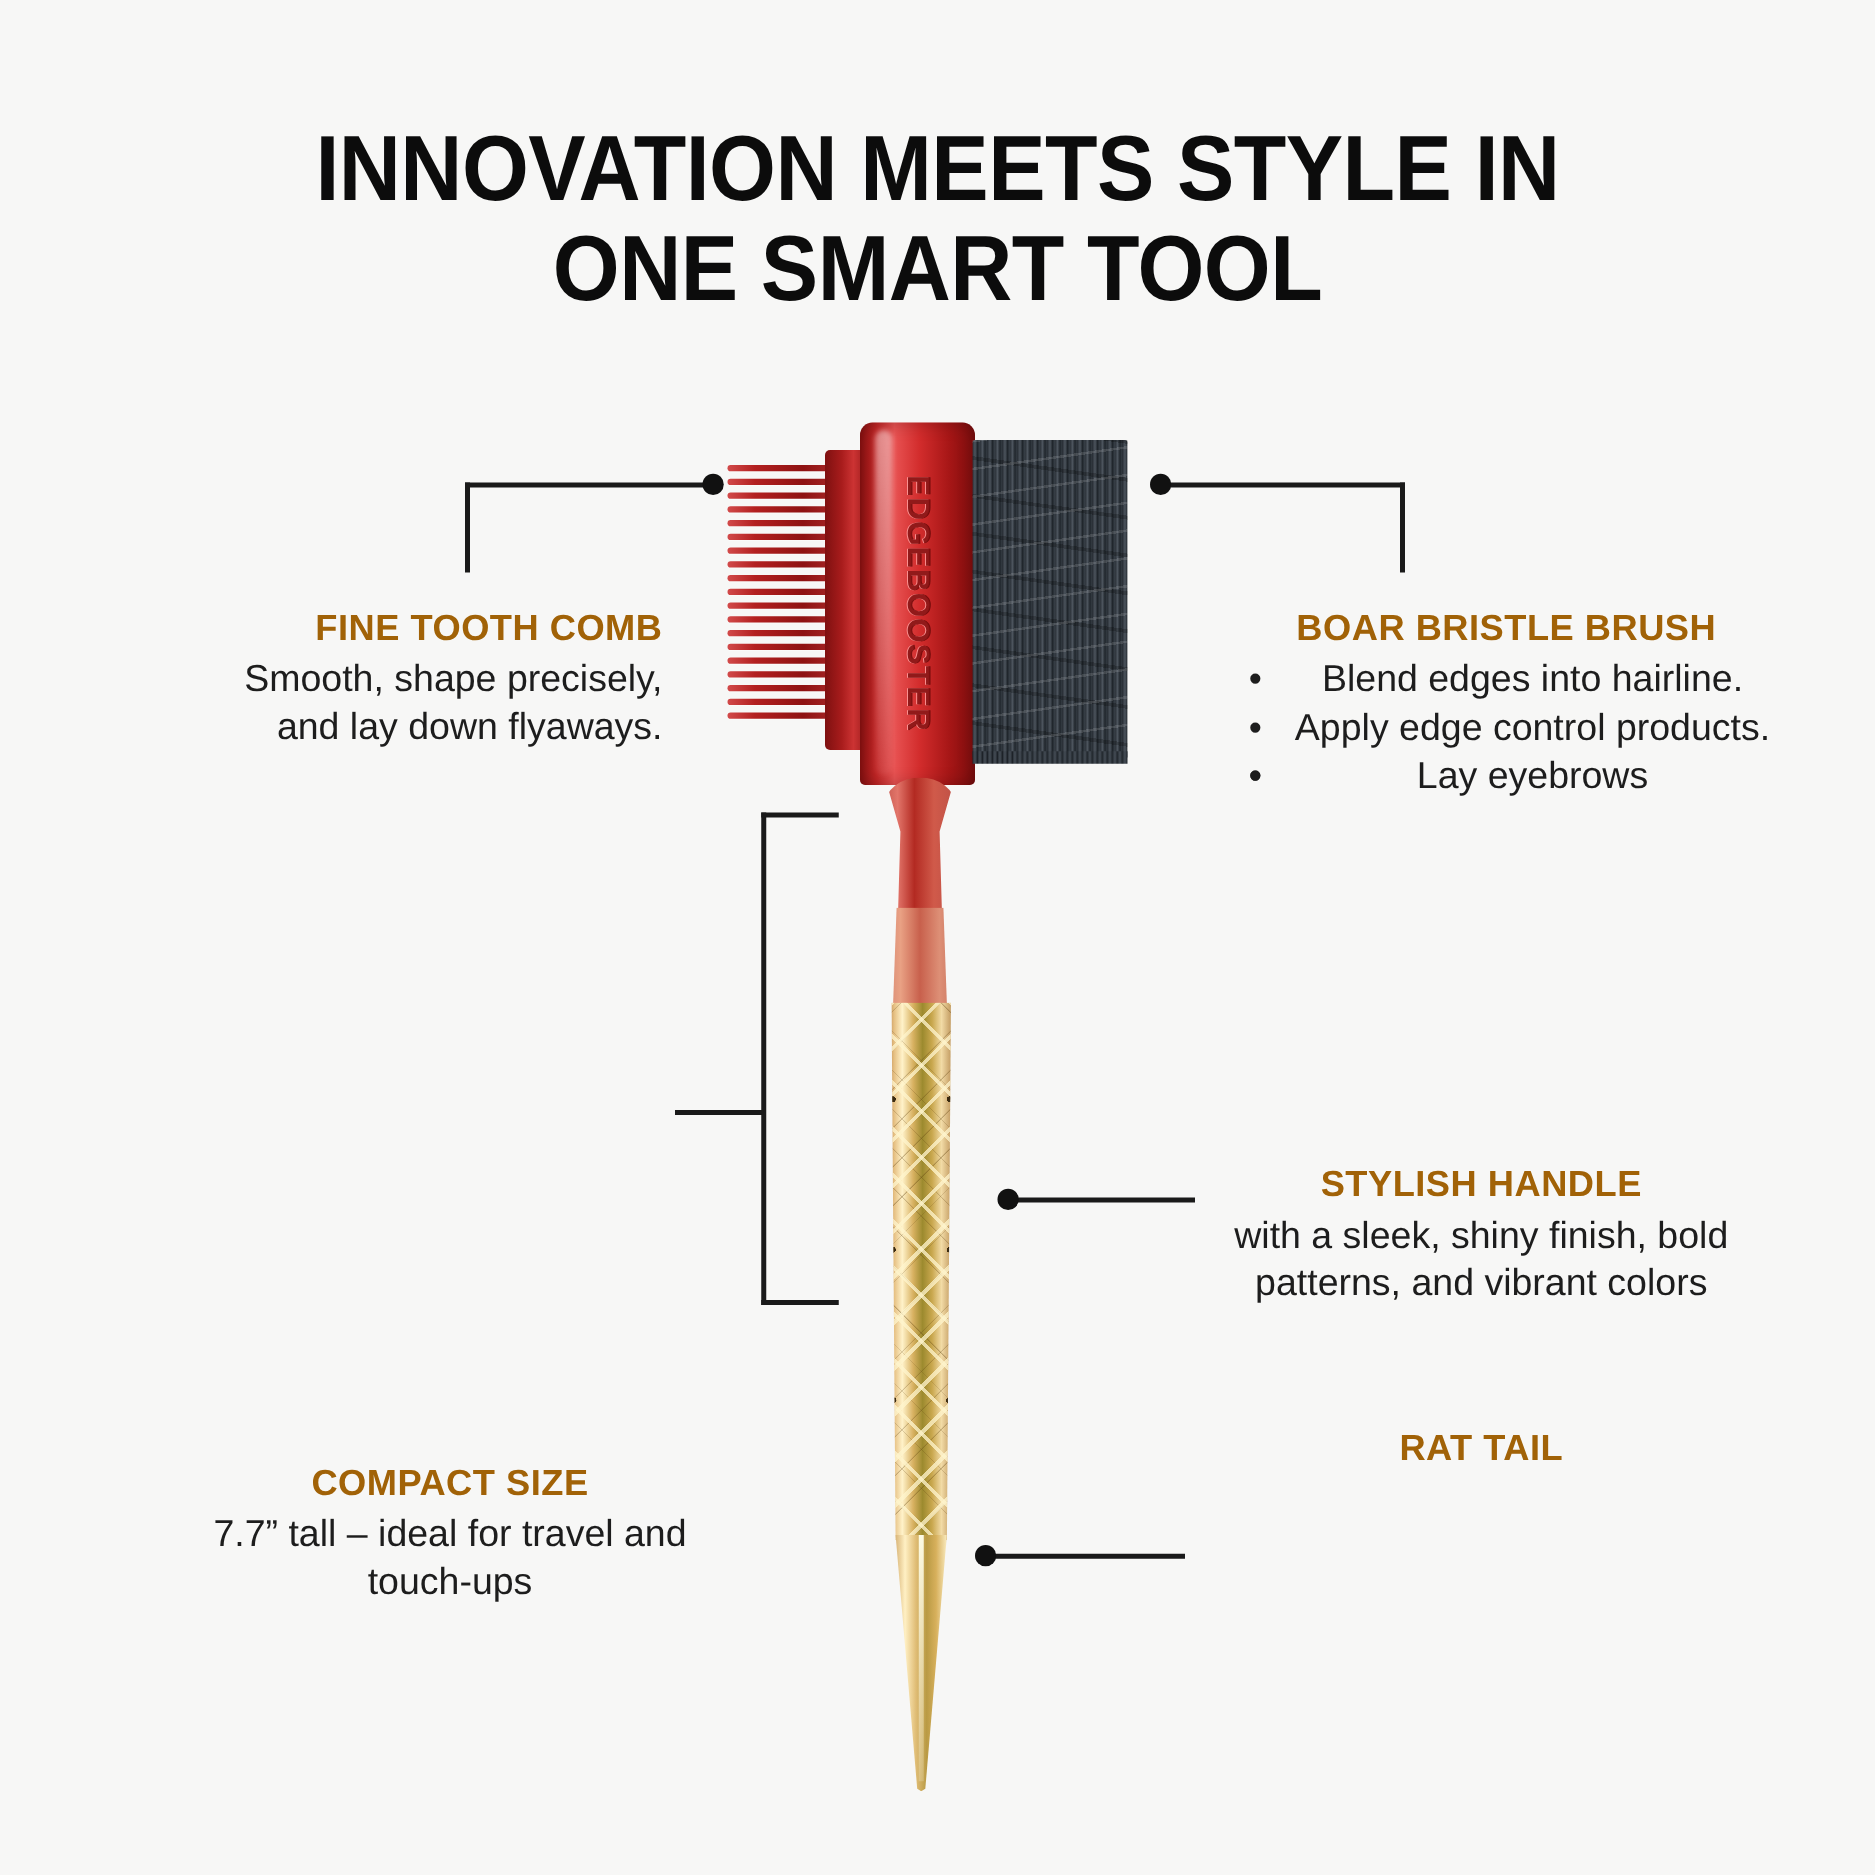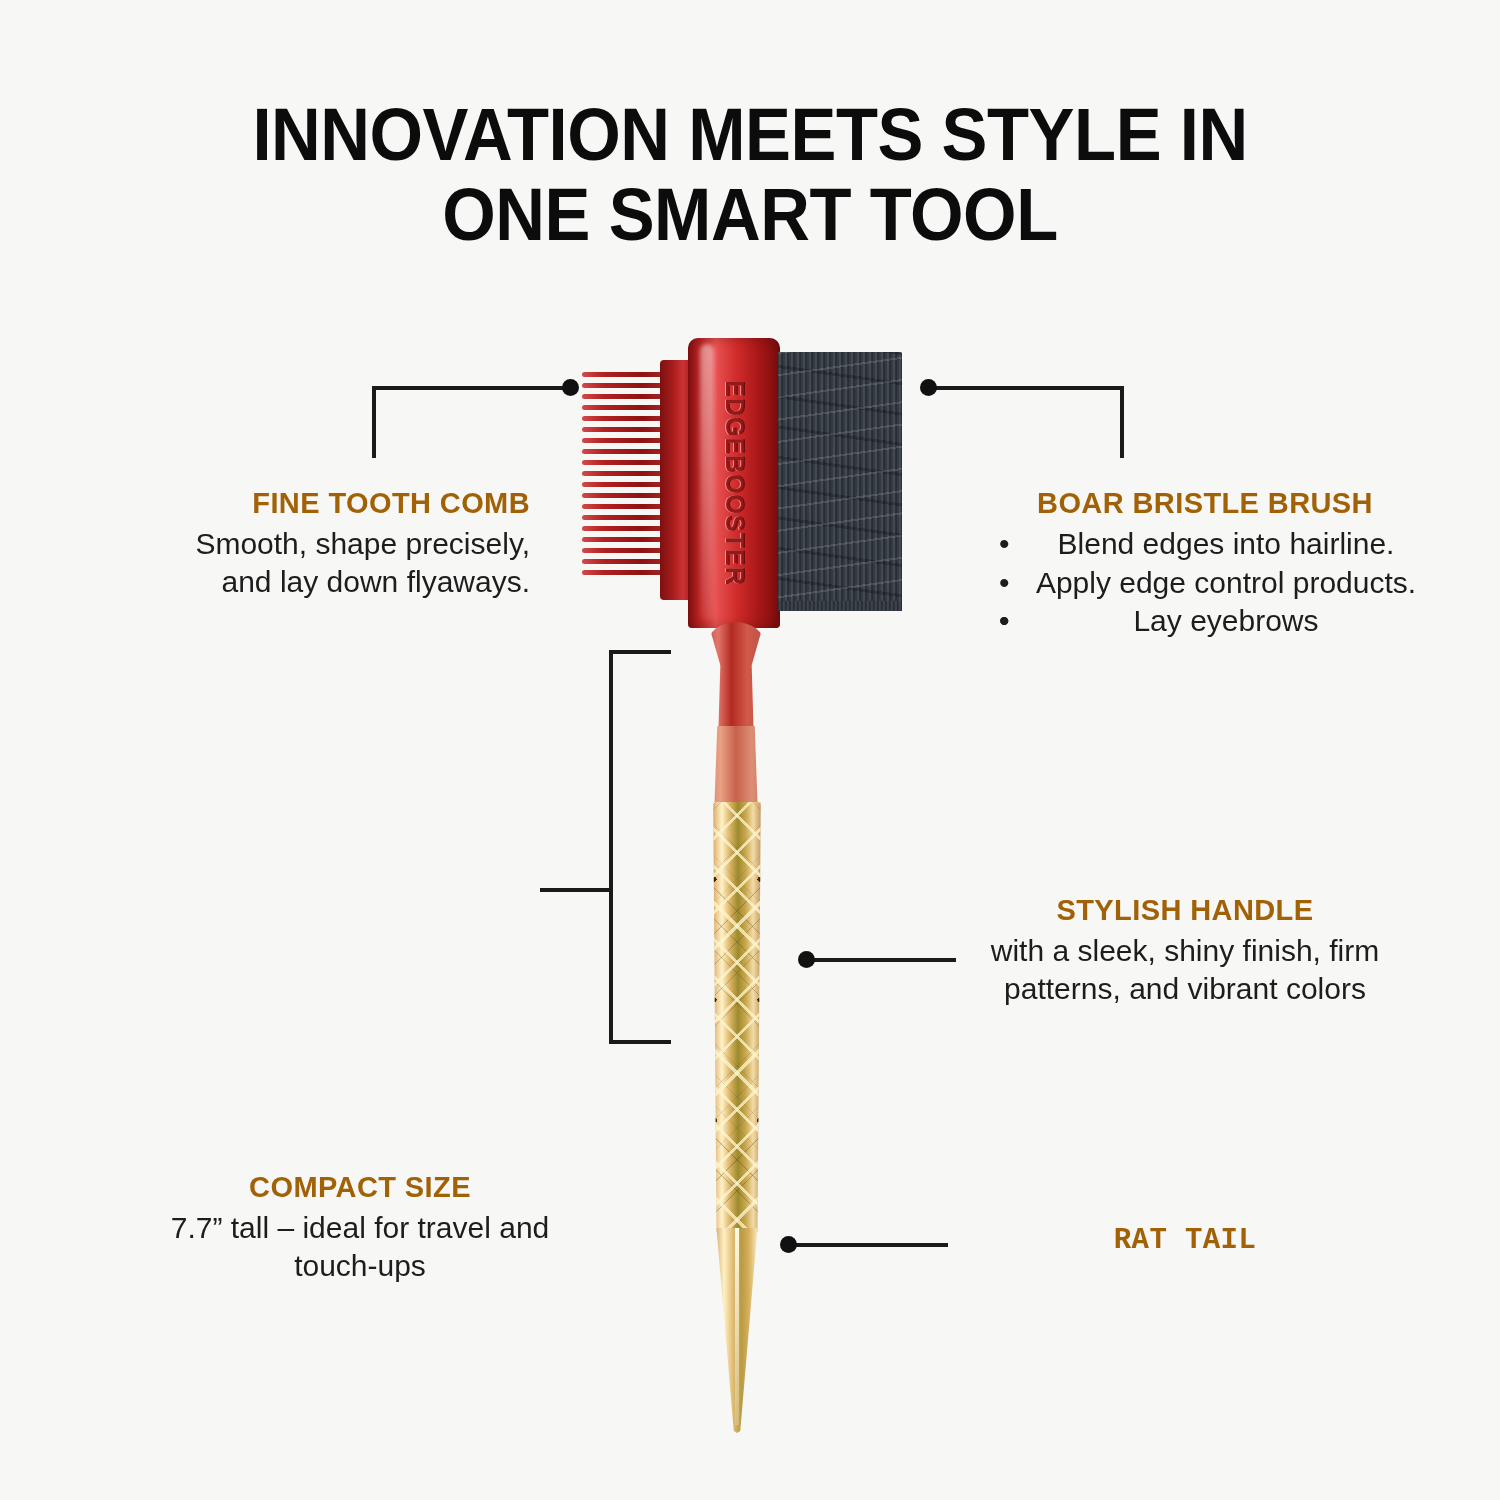--- a/index.html
+++ b/index.html
@@ -268,27 +268,27 @@
         <span class="bullet">•</span>
       </li>
       <li>
         <span class="bullet">•</span>
         <span>Lay eyebrows</span>
       </li>
     </ul>
   </div>
 
 
-  <div class="callout align-left" style="left:985px;top:893px;width:400px;">
+  <div class="callout align-left" style="left:985px;top:931px;width:400px;">
     <h3>STYLISH HANDLE</h3>
-    <p>with a sleek, shiny finish, firm patterns, and vibrant colors</p>
+    <p>with a sleek, shiny finish, bold patterns, and vibrant colors</p>
   </div>
 
   <div class="callout align-center" style="left:160px;top:1170px;width:400px;">
     <h3>COMPACT SIZE</h3>
     <p>7.7” tall – ideal for travel and touch-ups</p>
   </div>
 
-  <div class="callout align-left" style="left:985px;top:1224px;width:400px;font-family:Liberation Mono, monospace;">
+  <div class="callout align-left" style="left:985px;top:1142px;width:400px;">
     <h3>RAT TAIL</h3>
   </div>
 
 </div>
 
 </body></html>

